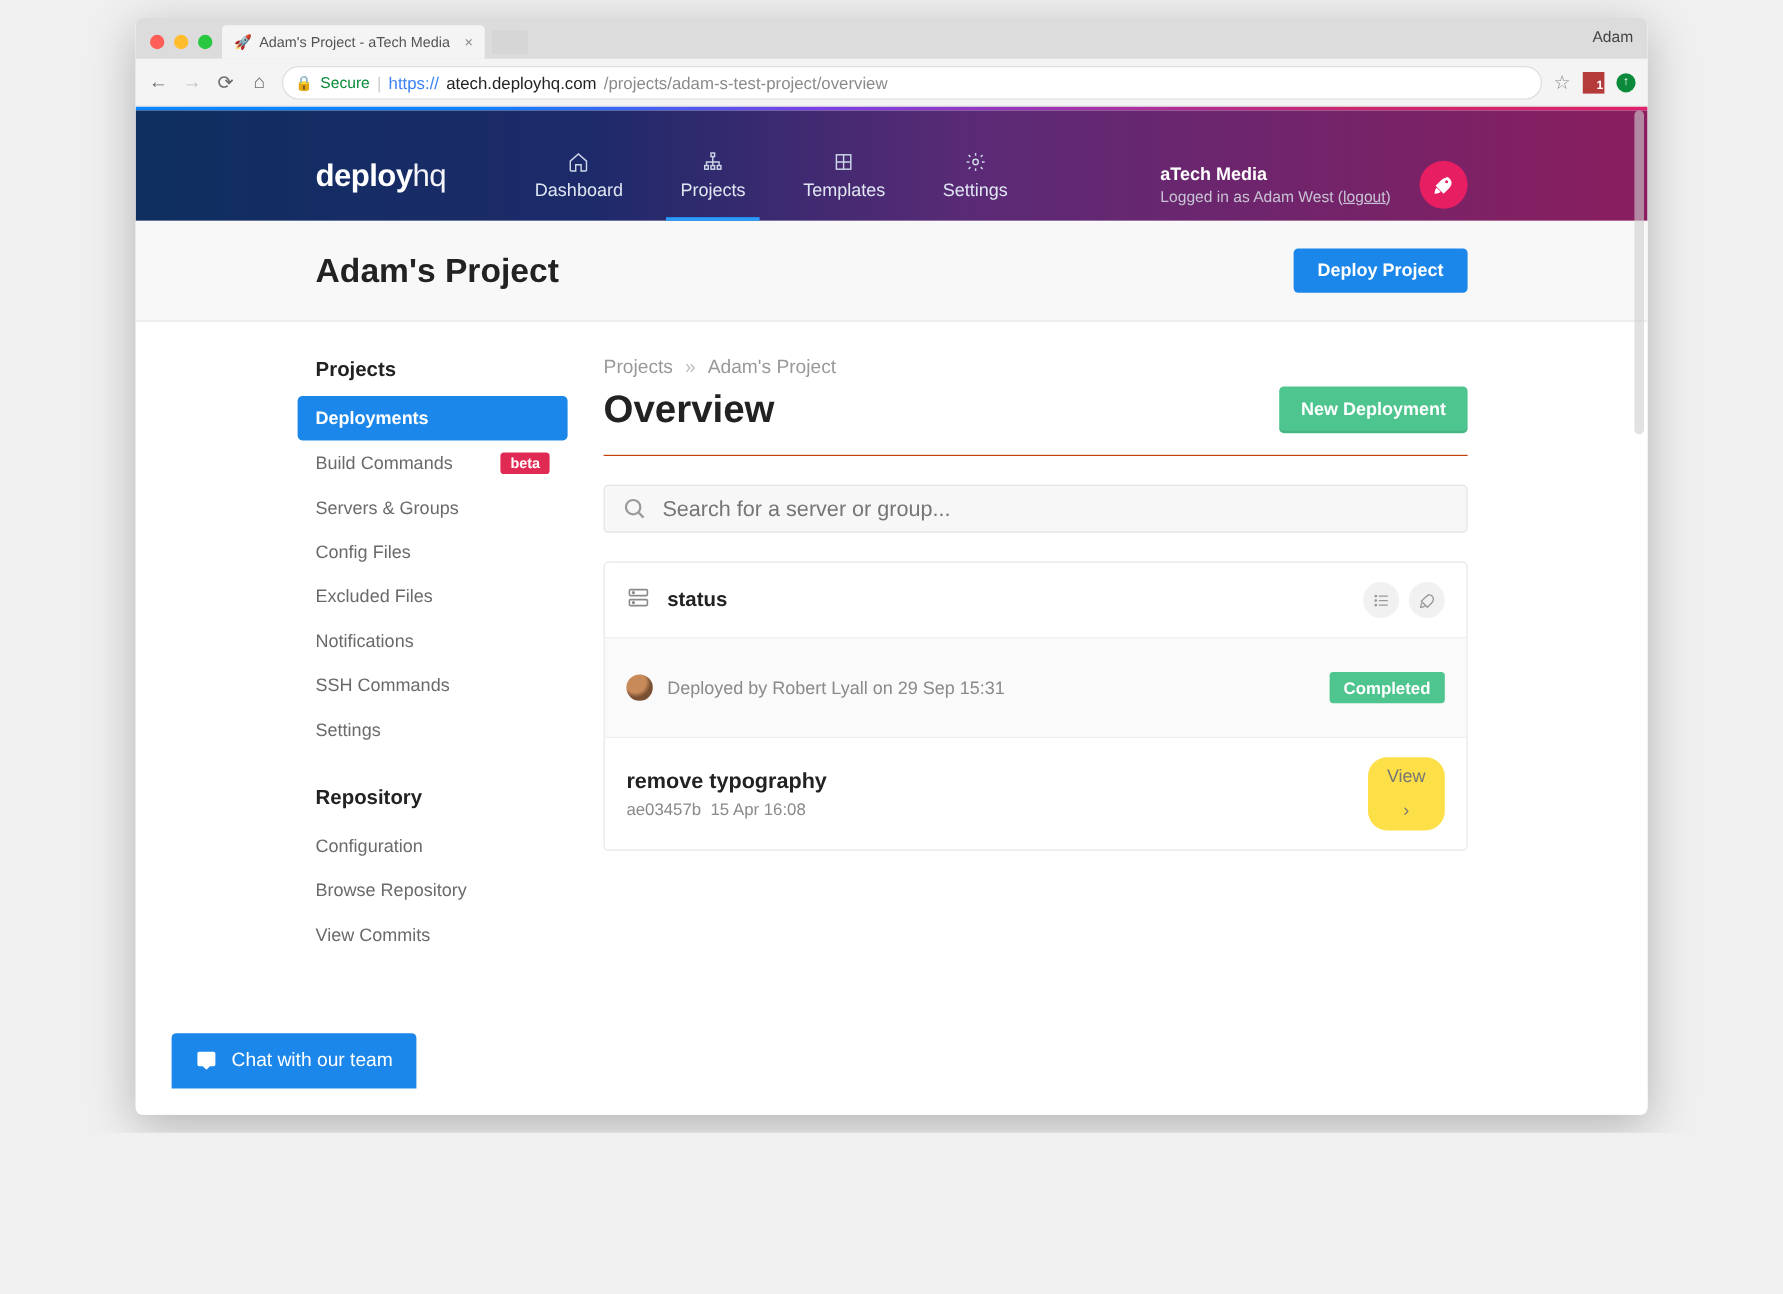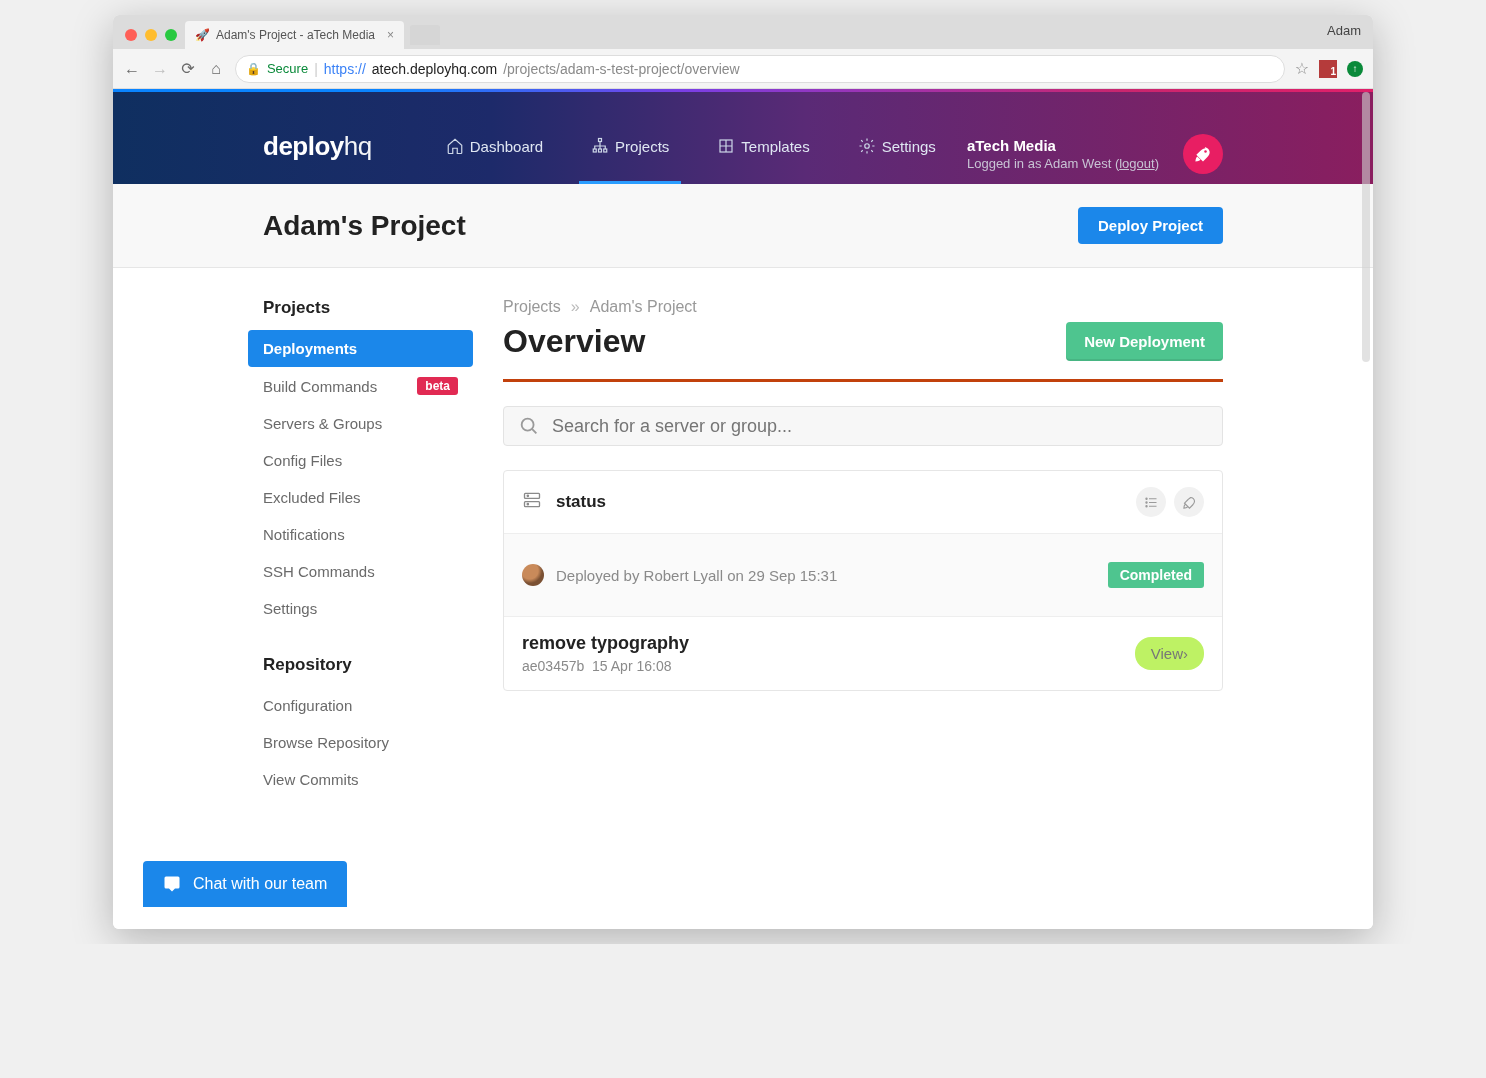--- a/index.html
+++ b/index.html
@@ -61,21 +61,21 @@
   .viewport { position:relative; background:#fff; height: 840px; }
   .accent-bar { height:3px; background: linear-gradient(90deg,#0a84ff 0 22%,#7a3fe6 45%,#c9266e 80%,#e0206a 100%); }
   .app-header {
     height: 92px; background: linear-gradient(90deg,#0f2f60 0,#1d2a6a 30%,#5a2a76 55%,#8a1e5f 100%);
     display:flex; align-items:center; padding:16px 0 0 150px; color:#fff;
   }
   .logo { font-size:26px; font-weight:800; letter-spacing:-0.5px; display:flex; align-items:baseline; }
   .logo .hq { font-weight:300; opacity:.95; }
   .top-nav { display:flex; margin-left:50px; height:100%; }
   .top-nav-item {
-    display:flex; flex-direction:row; align-items:center; justify-content:center;
+    display:flex; flex-direction:column; align-items:center; justify-content:center;
     padding:0 24px; font-size:15px; gap:6px; color:#dfe6f2; cursor:pointer; position:relative;
   }
   .top-nav-item.active::after { content:""; position:absolute; bottom:0; left:12px; right:12px; height:3px; background:#2a9dff; }
   .top-nav-item svg { width:18px; height:18px; stroke:#cdd7e8; stroke-width:1.6; fill:none; }
   .header-right { margin-left:auto; display:flex; align-items:center; gap:24px; padding-right:150px;margin-top:16px; }
   .org-block { text-align:left; font-size:13px; }
   .org-name { font-weight:700; font-size:15px; color:#fff; }
   .login-line { color:#c8c3d4; font-size:13px; margin-top:2px;}
   .login-line a { color:#c8c3d4; text-decoration:underline; }
   .rocket-badge { width:40px; height:40px; border-radius:50%; background:#e81e63; display:flex; align-items:center; justify-content:center; }
@@ -97,21 +97,21 @@
   .side-item {
     display:flex; align-items:center; padding:10px 15px; font-size:15px; color:#6a6a6a;
     border-radius:4px; cursor:pointer; justify-content:space-between;
   }
   .side-item.active { background:#1b87ea; color:#fff; font-weight:600; }
   .side-item .badge { background:#e12a53; color:#fff; font-size:12px; font-weight:700; padding:2px 8px; border-radius:3px; }
   .side-group + .side-group { margin-top:28px; }
   .main { flex:1; }
   .breadcrumb { color:#999; font-size:16px; display:flex; gap:10px; align-items:center; }
   .breadcrumb .sep { color:#bbb; }
-  .overview-row { display:flex; align-items:center; margin-top:6px; border-bottom:3px solid #c2410c; padding-bottom:18px; }
+  .overview-row { display:flex; align-items:center; margin-top:6px; border-bottom:1px solid #c2410c; padding-bottom:18px; }
   .overview-title { font-size:32px; font-weight:700; color:#222; }
   .new-deploy-btn {
     margin-left:auto; background:#4ec58f; color:#fff; font-weight:600; font-size:15px;
     padding:11px 18px; border-radius:4px; border:none; cursor:pointer;
     box-shadow: inset 0 -2px 0 rgba(0,0,0,0.08);
   }
   .search-box {
     margin-top:24px; border:1px solid #e3e3e3; background:#f7f7f7; border-radius:4px;
     display:flex; align-items:center; padding:0 14px; height:40px;
   }
@@ -130,22 +130,22 @@
     background:#fafafa; border-top:1px solid #eee; border-bottom:1px solid #eee;
     display:flex; align-items:center; padding:28px 18px; gap:12px;
   }
   .avatar { width:22px; height:22px; border-radius:50%; background: radial-gradient(circle at 35% 30%, #c98a5a 0 40%, #7a5033 60%); }
   .deploy-line { color:#8a8a8a; font-size:15px; }
   .status-pill { margin-left:auto; background:#4ec58f; color:#fff; font-weight:600; font-size:14px; padding:5px 12px; border-radius:3px; }
   .card-body { padding:16px 18px; display:flex; align-items:center; }
   .commit-title { font-size:18px; font-weight:600; color:#222; }
   .commit-meta { color:#8a8a8a; font-size:14px; margin-top:4px; }
   .view-btn {
-    margin-left:auto; background:#bef264; color:#777; font-size:15px; padding:8px 16px;
-    border:none; border-radius:16px; display:flex; align-items:center; gap:0; cursor:pointer;
+    margin-left:auto; background:#fde047; color:#777; font-size:15px; padding:8px 16px;
+    border:none; border-radius:16px; display:flex; align-items:center; gap:11px; cursor:pointer;flex-direction:column;
   }
   .chat-widget {
     position:absolute; left:30px; bottom:22px; background:#1b87ea; color:#fff;
     font-size:16px; font-weight:500; padding:14px 20px; border-top-left-radius:4px; border-top-right-radius:4px;
     display:flex; align-items:flex-start; gap:12px; cursor:pointer;
   }
   .chat-widget svg { width:18px; height:18px; fill:#fff; }
   .vscroll { position:absolute; right:3px; top:3px; width:8px; height:270px; background:#cfcfcf; border-radius:4px; opacity:.6;}
 </style>
 </head>

